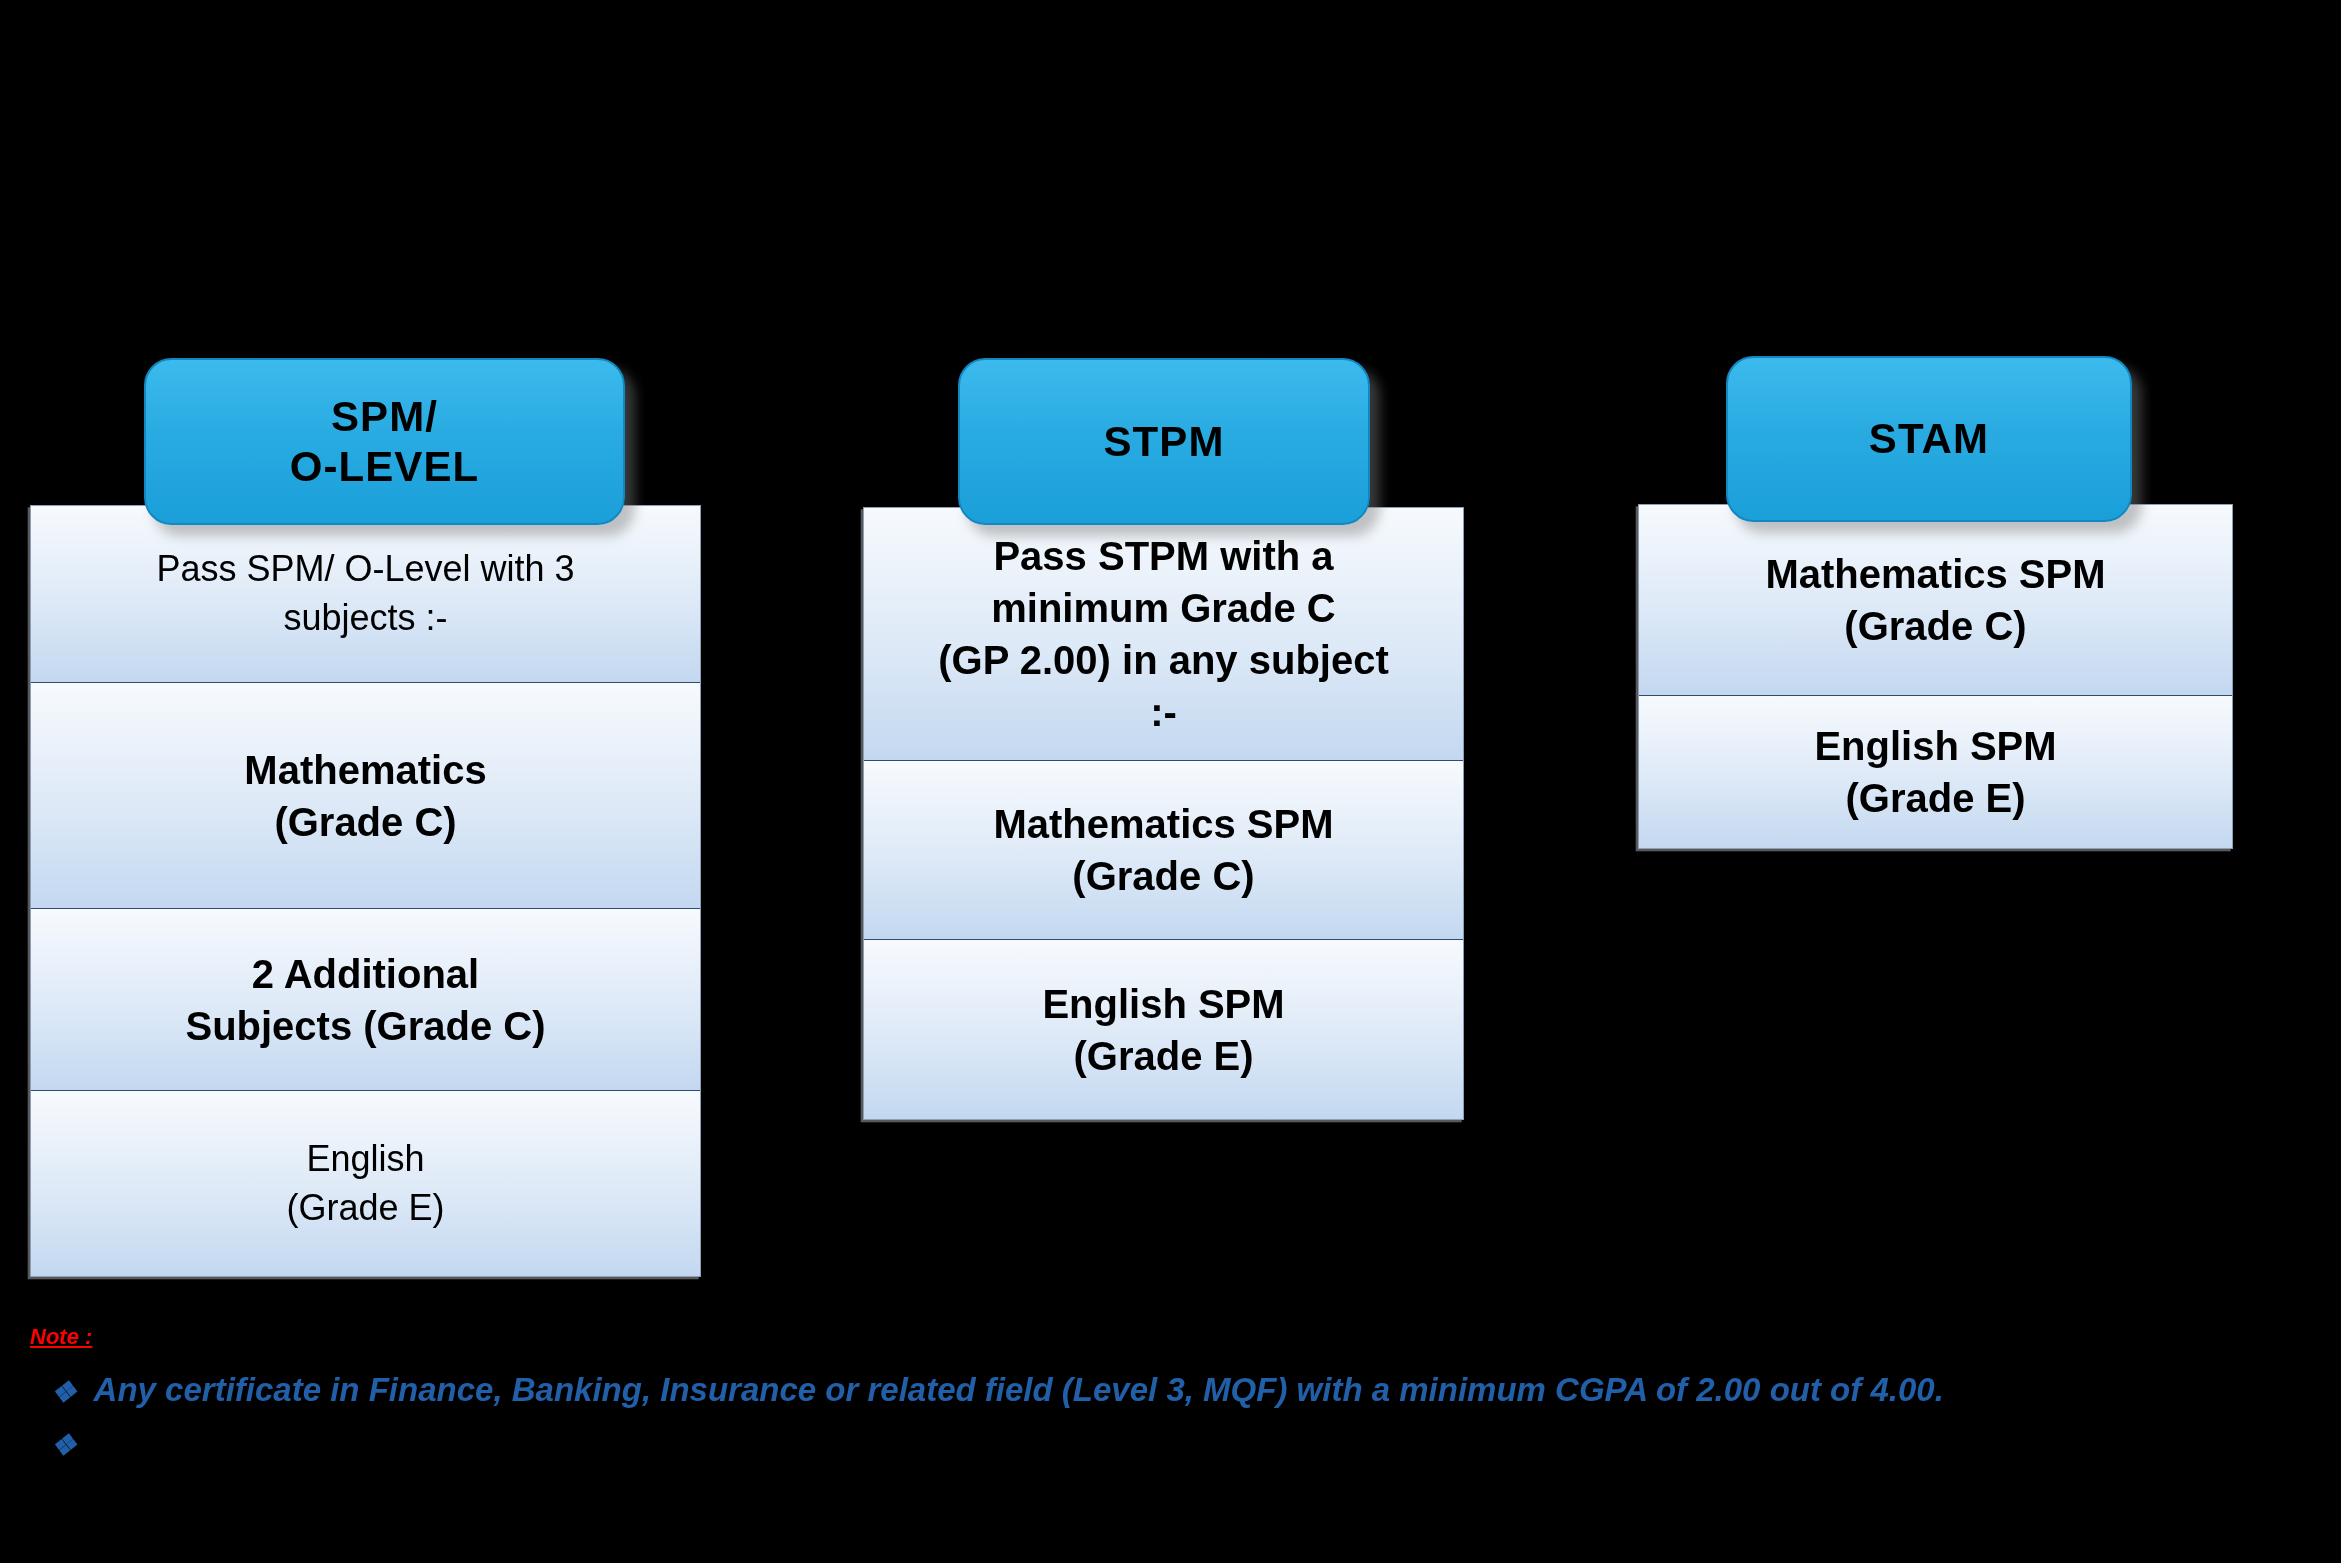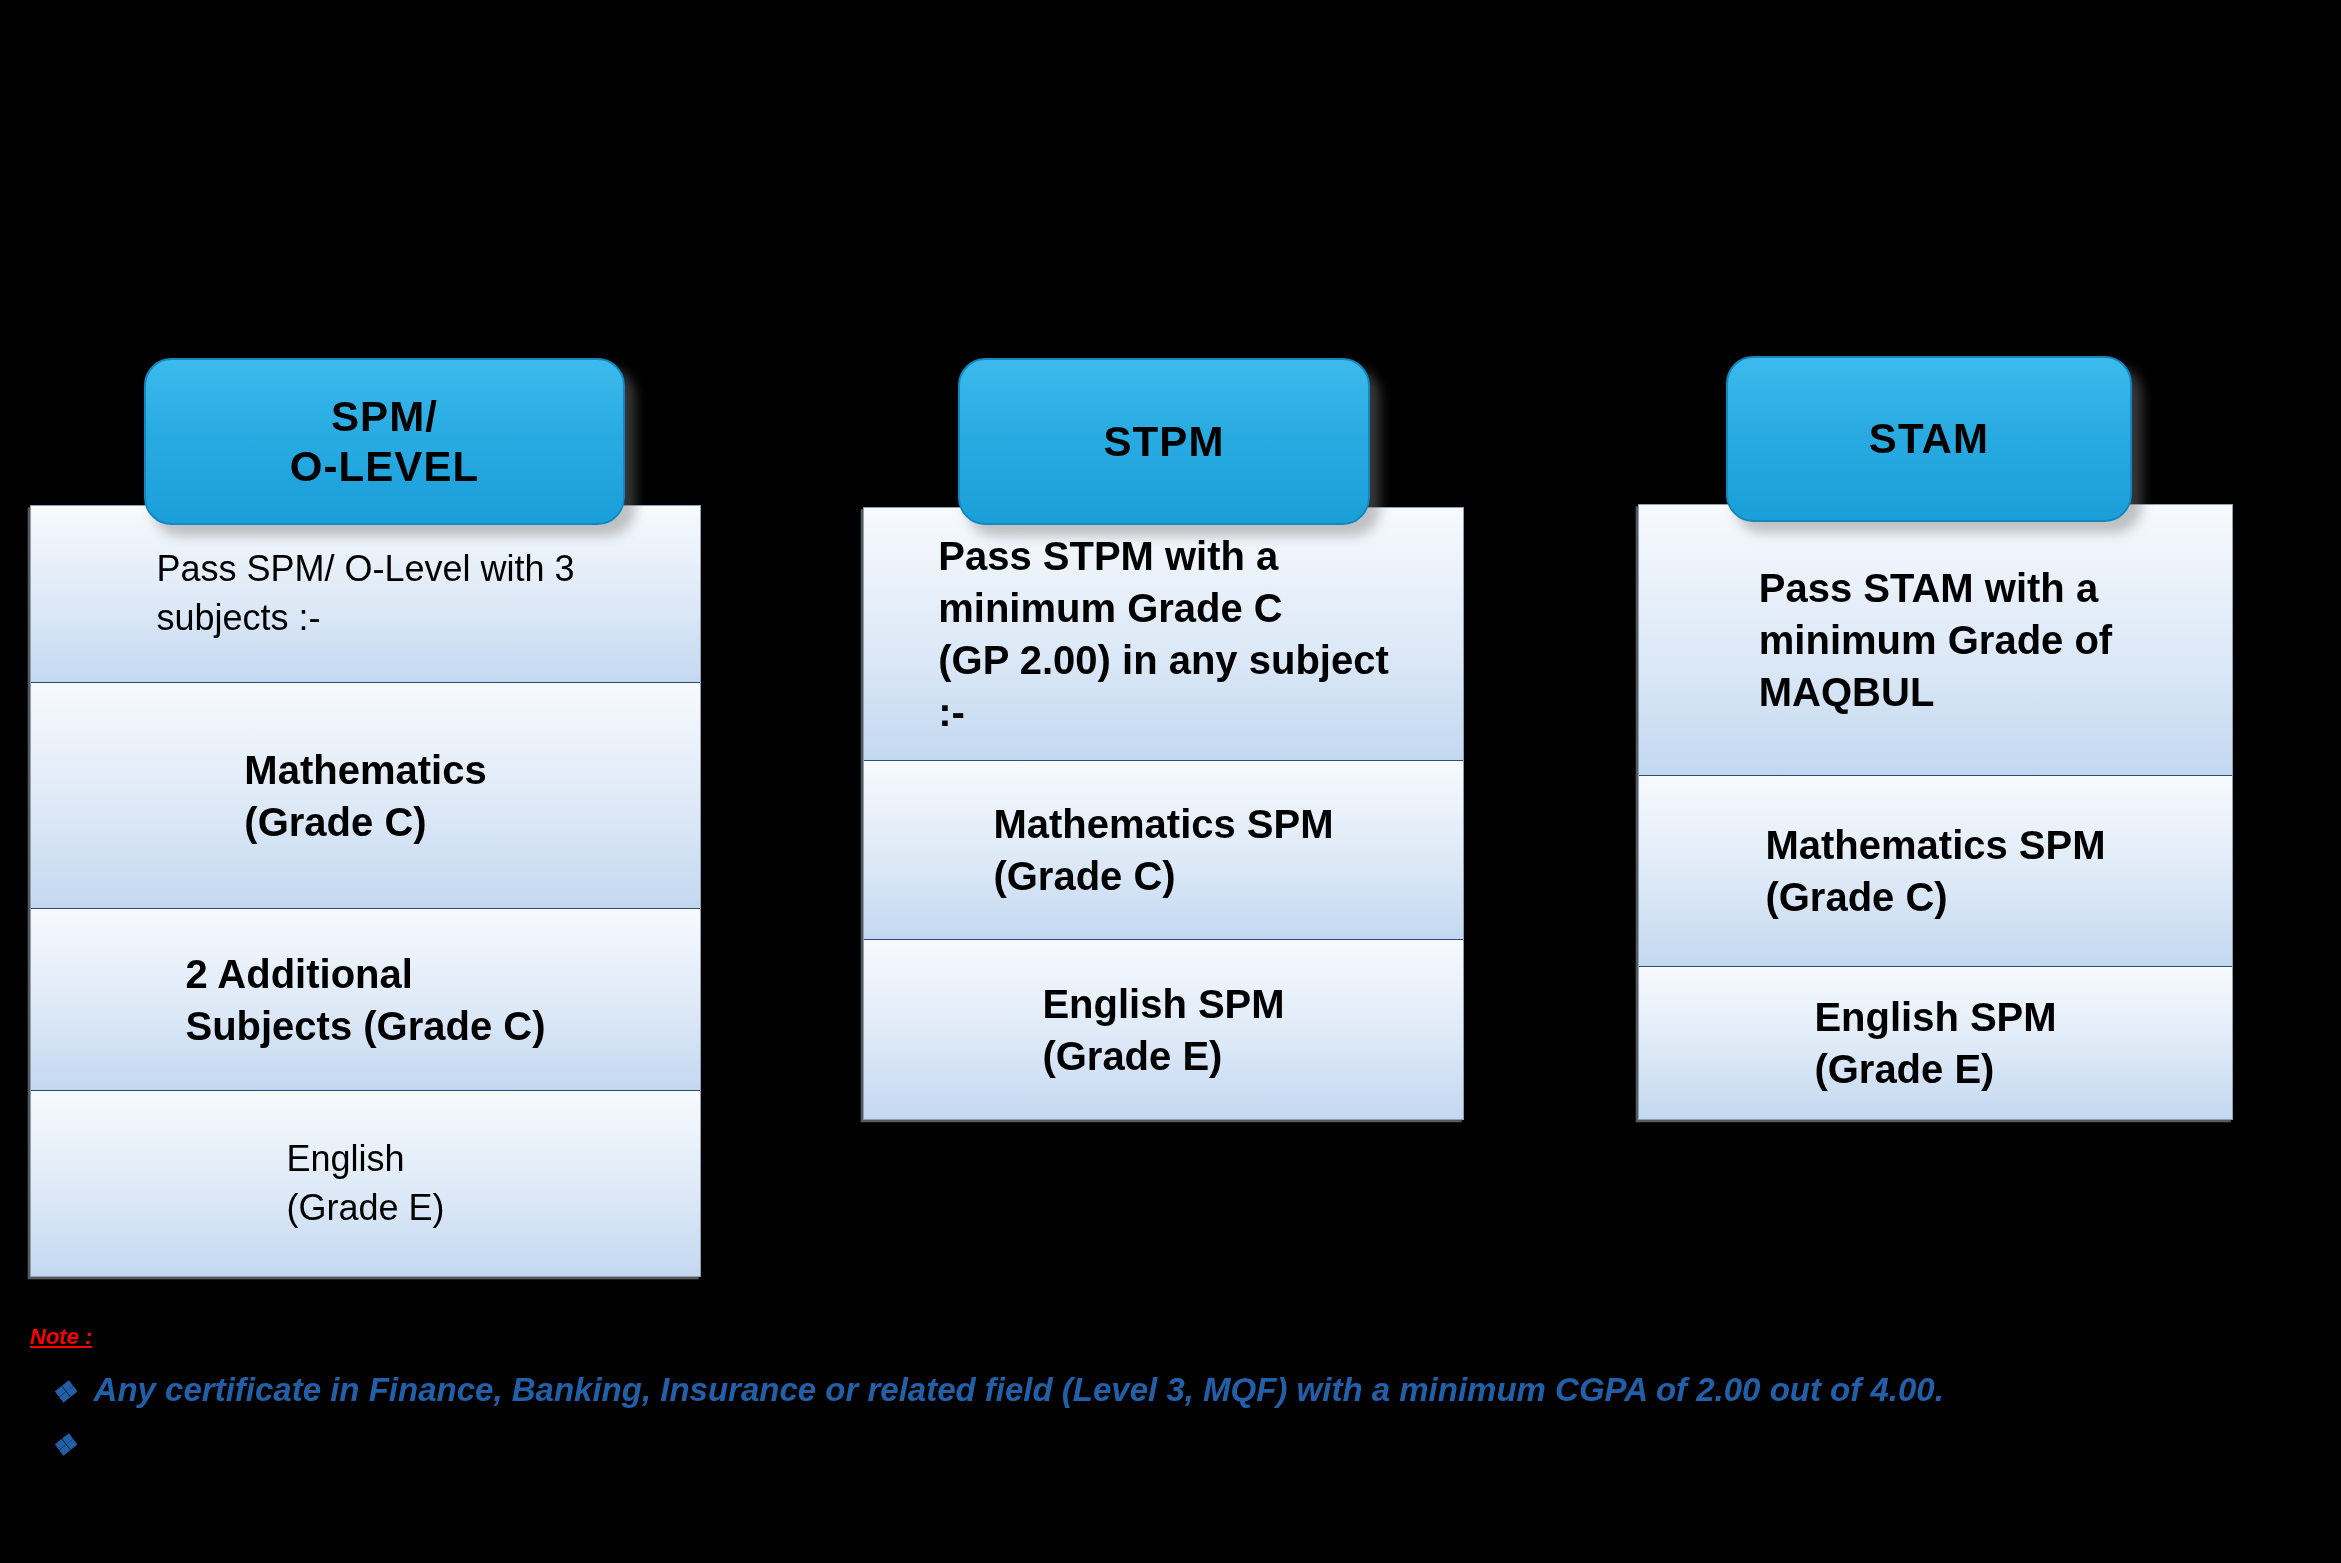--- a/index.html
+++ b/index.html
@@ -44,20 +44,21 @@
     flex-direction: column;
     border: 1.7px solid #8ba0b8;
     box-shadow: -2.3px 2.3px 0 rgba(255,255,255,0.35);
     z-index: 1;
   }
   .sec {
     flex: 0 0 auto;
     display: flex;
     align-items: center;
     justify-content: center;
+    text-align: center;
     padding: 0 2px;
     color: #000000;
     white-space: pre-line;
     background: linear-gradient(180deg, #f7fafd 0%, #dde9f7 55%, #c3d8f0 100%);
     border-bottom: 1.7px solid #2e4d71;
     overflow: visible;
   }
   .sec:last-child { border-bottom: none; }
   .sec.bold { font-weight: bold; font-size: 40px; line-height: 1.3; }
   .sec.regular { font-weight: normal; font-size: 36px; line-height: 1.35; }
@@ -118,23 +119,20 @@
 (GP 2.00) in any subject
 :-</div>
     <div class="sec bold" style="height:179px;">Mathematics SPM
 (Grade C)</div>
     <div class="sec bold" style="height:179px;">English SPM
 (Grade E)</div>
   </div>
 
   <div class="tab" style="left:1726px; top:356px; width:406px; height:166px;">STAM</div>
   <div class="card" style="left:1638px; top:504px; width:595px;">
-    <div class="sec bold" style="height:271px;">Pass STAM with a
-minimum Grade of
-MAQBUL</div>
     <div class="sec bold" style="height:191px;">Mathematics SPM
 (Grade C)</div>
     <div class="sec bold" style="height:152px;">English SPM
 (Grade E)</div>
   </div>
 
   <div class="note">
     <div class="note-label">Note :</div>
     <div class="bullet">
       <span class="glyph">❖</span>

